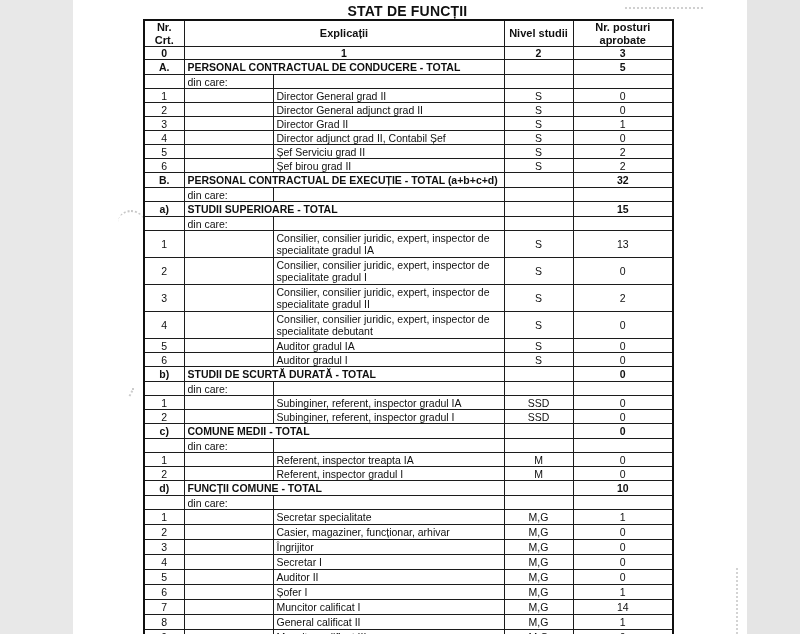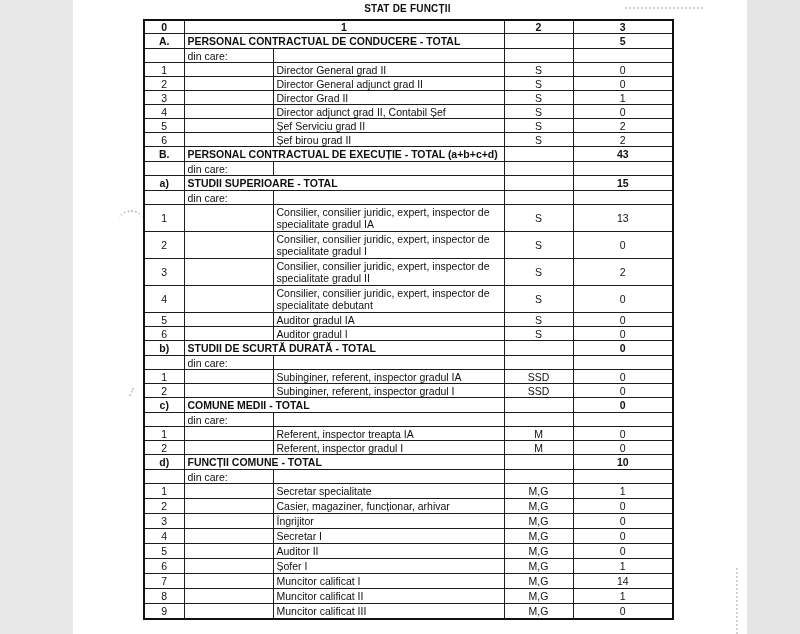--- a/index.html
+++ b/index.html
@@ -7,21 +7,21 @@
     width:800px;height:634px;overflow:hidden;position:relative;
     background:#ffffff;
     font-family:"Liberation Sans", sans-serif;
     color:#101010;
   }
   .margin-strip{position:absolute;top:0;height:634px;}
   #strip-left{left:0;width:73px;background:#e8e8e8;}
   #strip-right{left:747px;width:53px;background:#e5e5e5;}
   #doc-title{
     position:absolute;left:143px;top:3px;width:529px;
-    text-align:center;font-weight:bold;font-size:10px;letter-spacing:.2px;
+    text-align:center;font-weight:bold;font-size:14px;letter-spacing:.2px;
   }
   #stat-table{
     position:absolute;left:143px;top:19px;width:529px;
     border-collapse:collapse;table-layout:fixed;
     border:2px solid #101010;
     font-size:10.5px;
   }
   #stat-table td{
     border:1px solid #1c1c1c;
     padding:0 3px;
@@ -77,20 +77,26 @@
 
 <table id="stat-table">
   <colgroup>
     <col style="width:40px">
       <col style="width:89px">
       <col style="width:231px">
       <col style="width:69px">
       <col style="width:100px">
   </colgroup>
   <tbody id="stat-body">
+    <tr class="head">
+      <td>Nr. Crt.</td>
+      <td colspan="2">Explicații</td>
+      <td>Nivel studii</td>
+      <td>Nr. posturi aprobate</td>
+    </tr>
     <tr class="idx">
       <td>0</td>
       <td colspan="2">1</td>
       <td>2</td>
       <td>3</td>
     </tr>
   <tr class="sec">
         <td class="c-no">A.</td>
         <td class="c-label" colspan="2">PERSONAL CONTRACTUAL DE CONDUCERE - TOTAL</td>
         <td class="c-nivel"></td>
@@ -142,21 +148,21 @@
         <td class="c-no">6</td>
         <td class="c-label"></td>
         <td class="c-label">Șef birou grad II</td>
         <td class="c-nivel">S</td>
         <td class="c-val">2</td>
       </tr>
       <tr class="sec">
         <td class="c-no">B.</td>
         <td class="c-label" colspan="2">PERSONAL CONTRACTUAL DE EXECUȚIE - TOTAL (a+b+c+d)</td>
         <td class="c-nivel"></td>
-        <td class="c-val">43</td>
+        <td class="c-val">32</td>
       </tr>
       <tr class="row">
         <td class="c-no"></td>
         <td class="c-label">din care:</td>
         <td class="c-label"></td>
         <td class="c-nivel"></td>
         <td class="c-val"></td>
       </tr>
       <tr class="sec">
         <td class="c-no">a)</td>
@@ -325,21 +331,21 @@
       <tr class="r15">
         <td class="c-no">7</td>
         <td class="c-label"></td>
         <td class="c-label">Muncitor calificat I</td>
         <td class="c-nivel">M,G</td>
         <td class="c-val">14</td>
       </tr>
       <tr class="r15">
         <td class="c-no">8</td>
         <td class="c-label"></td>
-        <td class="c-label">Muncitor calificat II</td>
+        <td class="c-label">General calificat II</td>
         <td class="c-nivel">M,G</td>
         <td class="c-val">1</td>
       </tr>
       <tr class="r15">
         <td class="c-no">9</td>
         <td class="c-label"></td>
         <td class="c-label">Muncitor calificat III</td>
         <td class="c-nivel">M,G</td>
         <td class="c-val">0</td>
       </tr>

